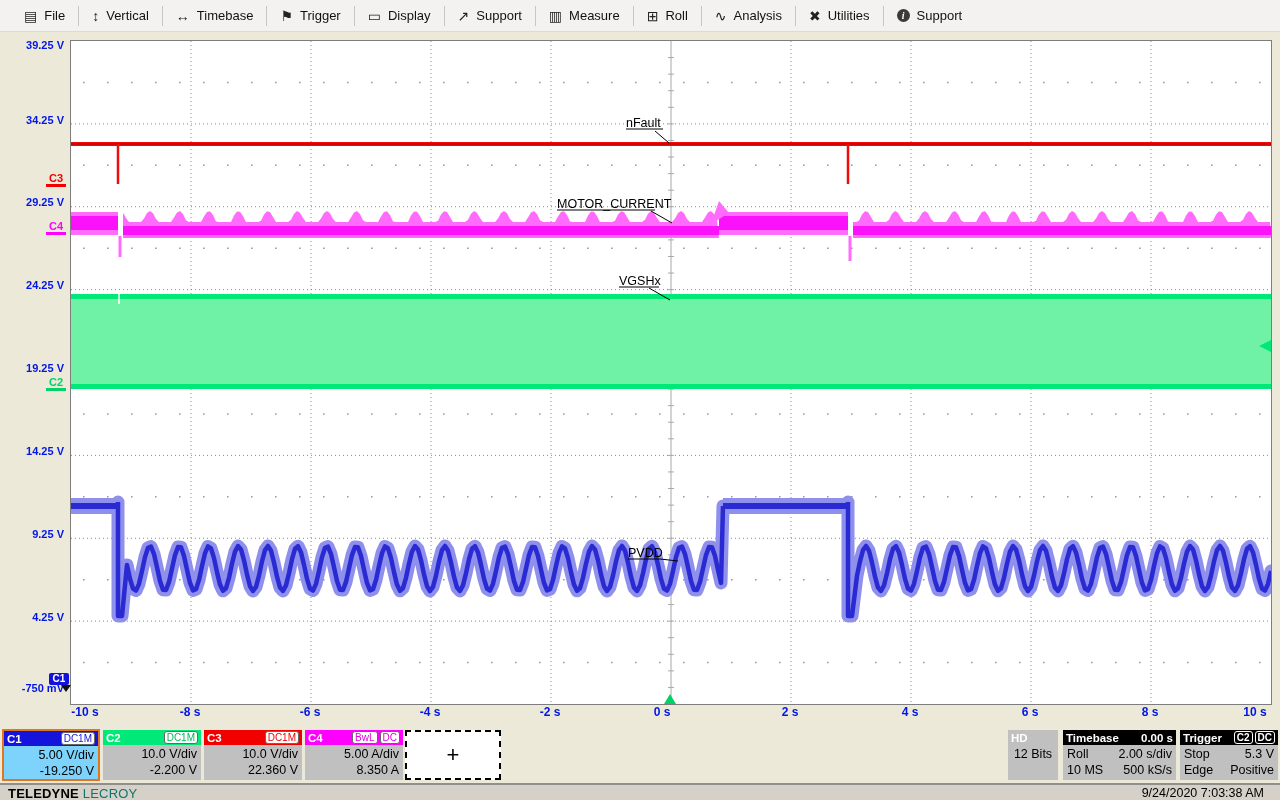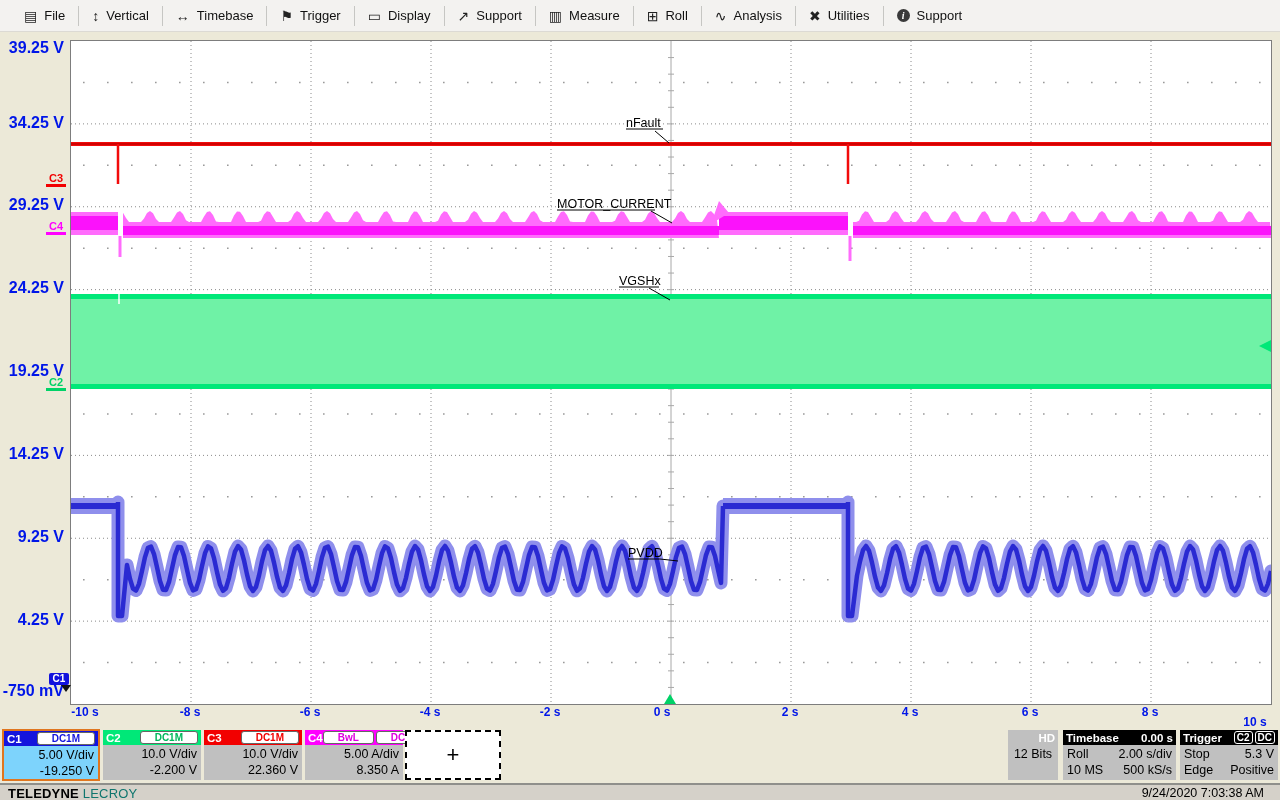--- a/index.html
+++ b/index.html
@@ -12,21 +12,21 @@
   .menu-item{display:flex;align-items:center;gap:7px;padding:0 12px;height:32px;cursor:default;}
   .menu-item .mi-icon{font-size:14px;line-height:14px;color:#222;}
   .menu-div{width:1px;height:20px;background:#c6c6c3;margin:0 1px;}
   .icon-circle{width:13px;height:13px;border-radius:50%;background:#3a3a3a;color:#fff;
                font:bold italic 10px "Liberation Serif",serif;display:inline-flex;
                align-items:center;justify-content:center;}
   
   .plot{position:absolute;left:70px;top:40px;width:1200px;height:663px;background:#fff;
         border:1px solid #7d7d7d;}
   .plot svg{position:absolute;left:0;top:0;width:100%;height:100%;}
-  .ylab{position:absolute;left:0;width:64px;text-align:right;font-weight:bold;font-size:16px;
+  .ylab{position:absolute;left:0;width:64px;text-align:right;font-weight:bold;font-size:11px;
         color:#0016e8;white-space:nowrap;}
   .xlab{position:absolute;transform:translateX(-50%);top:705px;font-weight:bold;font-size:12px;
         color:#0016e8;white-space:nowrap;}
   .marker{position:absolute;left:44px;width:24px;text-align:center;font-weight:bold;
           font-size:11px;line-height:12px;}
   .marker .mline{height:3px;width:20px;margin:0 auto;}
   .marker-box{position:absolute;left:49px;width:20px;height:12px;border-radius:2px;color:#fff;
               font-weight:bold;font-size:10px;line-height:12px;text-align:center;}
   .c1-tick{position:absolute;left:61px;width:0;height:0;border-left:5px solid transparent;
            border-right:5px solid transparent;border-top:7px solid #111;}
@@ -34,21 +34,21 @@
             border-right:6px solid transparent;border-bottom:10px solid #00d267;z-index:4;}
   
   .panel{position:absolute;left:0;top:728px;width:1280px;height:55px;}
   .box{position:absolute;top:2px;width:98px;height:50px;box-sizing:border-box;display:flex;
        flex-direction:column;background:#c0c0c0;}
   .box-h{height:15px;display:flex;align-items:center;justify-content:space-between;
          padding:0 3px;font-size:11.5px;font-weight:bold;color:#fff;white-space:nowrap;}
   .box-b{flex:1;font-size:12.5px;text-align:right;padding:1px 4px 0 4px;line-height:16px;
          color:#000;background:#c0c0c0;}
   .badge{background:#fff;border:1px solid #666;border-radius:3px;font-size:10px;
-         font-weight:bold;padding:0 14px;line-height:11px;}
+         font-weight:normal;padding:0 2px;line-height:11px;}
   .tbadge{background:#000;color:#fff;border:1px solid #fff;border-radius:3px;font-size:10px;
           font-weight:bold;padding:0 2px;line-height:11px;margin-left:2px;}
   .rowline{display:flex;justify-content:space-between;line-height:16px;}
   .b-add{left:405px;width:96px;background:#fff;border:2px dashed #000;align-items:center;
          justify-content:center;display:flex;font-size:22px;color:#000;}
   .center-b{text-align:center;}
   
   .statusbar{position:absolute;left:0;top:783px;width:1280px;height:17px;background:#d5d1c9;
              border-top:2px solid #8f8f8b;box-sizing:border-box;font-size:13px;color:#000;}
   .brand{position:absolute;left:8px;top:1px;letter-spacing:.2px;}
@@ -238,21 +238,21 @@
     <div class="xlab" style="left: 85px;">-10 s</div>
     <div class="xlab" style="left: 190px;">-8 s</div>
     <div class="xlab" style="left: 310px;">-6 s</div>
     <div class="xlab" style="left: 430px;">-4 s</div>
     <div class="xlab" style="left: 550px;">-2 s</div>
     <div class="xlab" style="left: 662px;">0 s</div>
     <div class="xlab" style="left: 790px;">2 s</div>
     <div class="xlab" style="left: 910px;">4 s</div>
     <div class="xlab" style="left: 1030px;">6 s</div>
     <div class="xlab" style="left: 1150px;">8 s</div>
-    <div class="xlab" style="left: 1255px; margin-top: 10px;">10 s</div>
+    <div class="xlab" style="left: 1255px;">10 s</div>
   </div>
 <div>
     <div class="marker" style="top: 172px; color: rgb(242, 0, 0);">C3<div class="mline" style="background: rgb(242, 0, 0);"></div></div>
     <div class="marker" style="top: 220px; color: rgb(255, 0, 255);">C4<div class="mline" style="background: rgb(255, 0, 255);"></div></div>
     <div class="marker" style="top: 376px; color: rgb(0, 210, 103);">C2<div class="mline" style="background: rgb(0, 210, 103);"></div></div>
     <div class="marker-box" style="top: 673px; background: rgb(18, 18, 221);">C1</div>
     <div class="c1-tick" style="top: 685px;"></div>
   </div>
 <div class="trig-pos" style="left:664px;top:694px;"></div>
 
@@ -307,21 +307,21 @@
           <div>8.350 A</div>
         </div>
       </div>
     </div>
 
   <div class="box b-add">
     <span>+</span>
   </div>
 
   <div class="box" style="left:1008px;width:50px;">
-    <div class="box-h" style="justify-content:flex-end;">
+    <div class="box-h" style="justify-content:flex-start;">
       <span>HD</span>
     </div>
     <div class="box-b center-b">12 Bits</div>
   </div>
 
   <div class="box" style="left:1063px;width:113px;">
     <div class="box-h" style="background:#000;">
       <span>Timebase</span>
       <span>0.00 s</span>
     </div>

